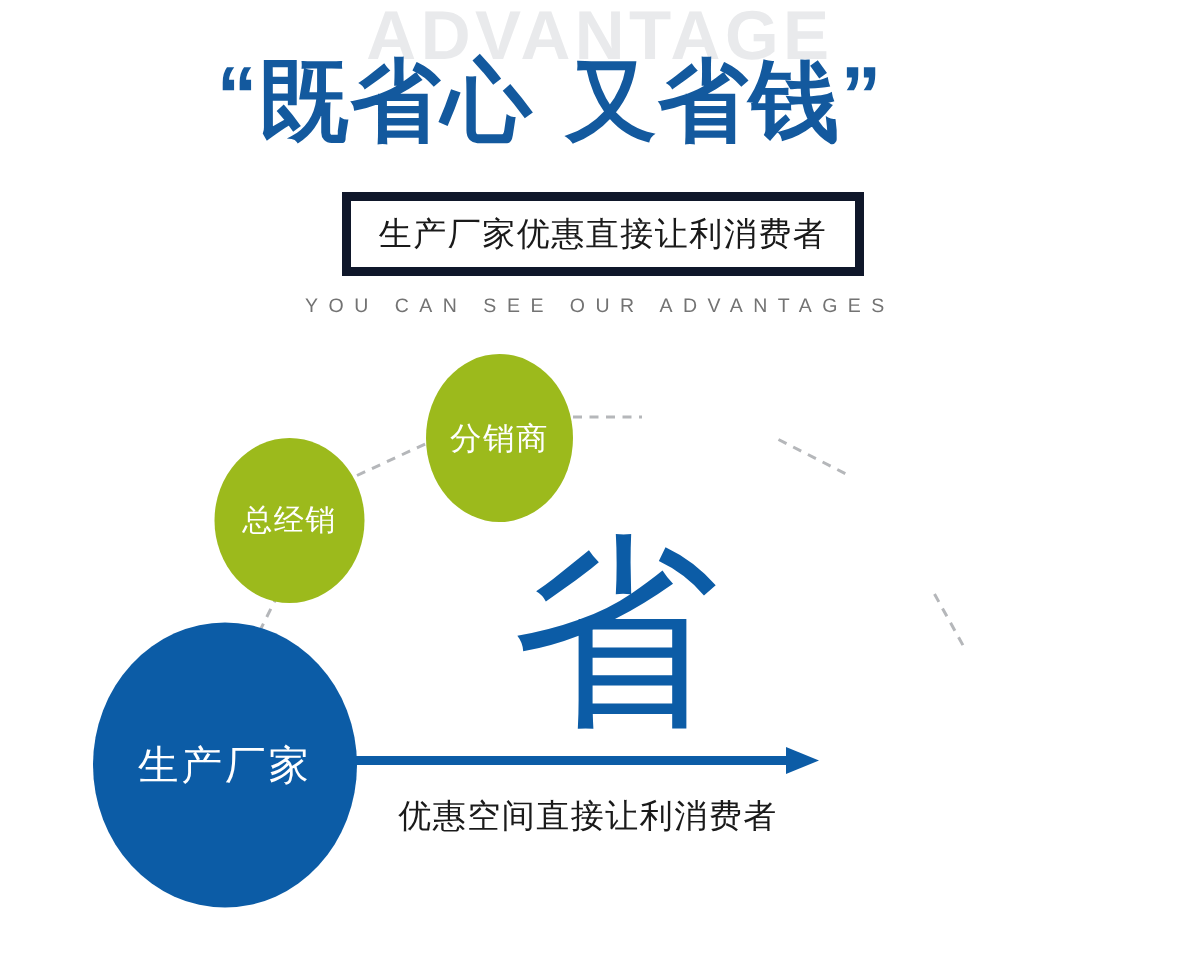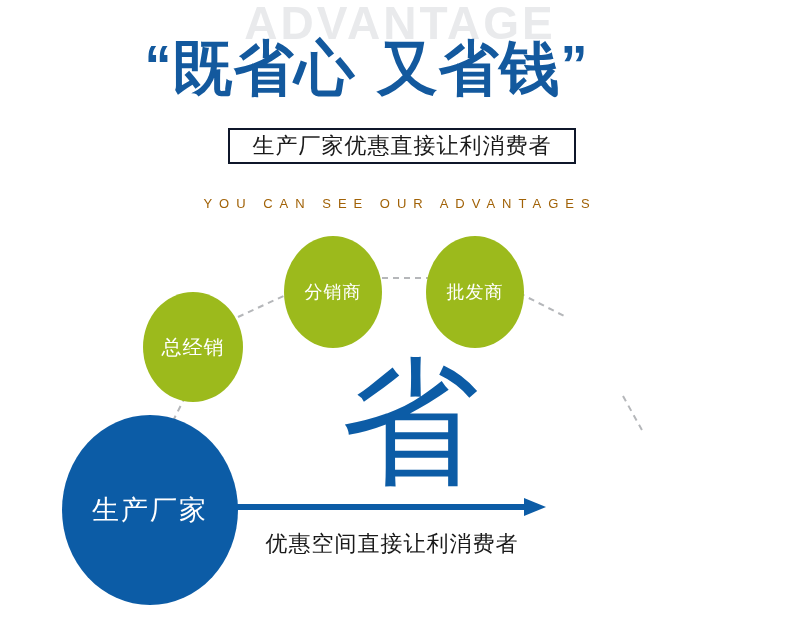--- a/index.html
+++ b/index.html
@@ -59,42 +59,42 @@
   .main-title .gap {
     display: inline-block;
     width: 22px;
   }
 
   .subtitle-box {
     position: absolute;
     left: 228px;
     top: 128px;
     width: 348px;
-    height: 36px;
-    border: 2px solid #0f172a;
+    height: 56px;
+    border: 6px solid #0f172a;
     box-sizing: border-box;
     display: flex;
     align-items: center;
     justify-content: center;
   }
   .subtitle-box span {
     font-size: 22px;
     color: #1a1a1a;
     letter-spacing: 1px;
     white-space: nowrap;
   }
 
   .eng-sub {
     position: absolute;
     left: 0;
     top: 196px;
     width: 800px;
     text-align: center;
     font-size: 13px;
-    color: #a16207;
+    color: #737373;
     letter-spacing: 7px;
     white-space: nowrap;
   }
 
   
   .diagram {
     position: absolute;
     left: 0;
     top: 235px;
     width: 800px;
@@ -119,21 +119,21 @@
     white-space: nowrap;
     box-sizing: border-box;
   }
   .node.green {
     background: #9cba1c;
   }
   .node.blue {
     background: #0c5ca6;
   }
   .node span {
-    font-size: 18px;
+    font-size: 21px;
     letter-spacing: 1px;
     line-height: 1;
   }
   .node.blue span {
     font-size: 27px;
     letter-spacing: 2px;
   }
 
   
   #node-zongjingxiao { left: 143px; top:  57px; width: 100px; height: 110px; }
@@ -231,23 +231,20 @@
     </svg>
 
     <div class="node green" id="node-zongjingxiao">
       <span>总经销</span>
     </div>
 
     <div class="node green" id="node-fenxiaoshang">
       <span>分销商</span>
     </div>
 
-    <div class="node green" id="node-pifashang">
-      <span>批发商</span>
-    </div>
 
 
     <div class="node blue" id="node-shengchan">
       <span>生产厂家</span>
     </div>
 
 
     <div class="big-char">省</div>
 
     <div class="arrow-wrap">

